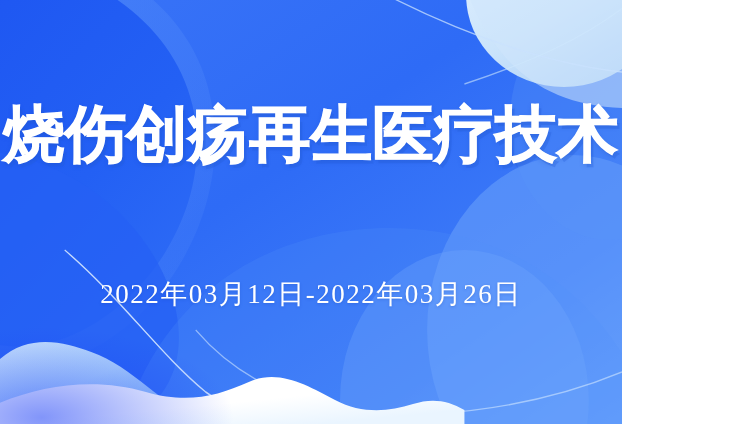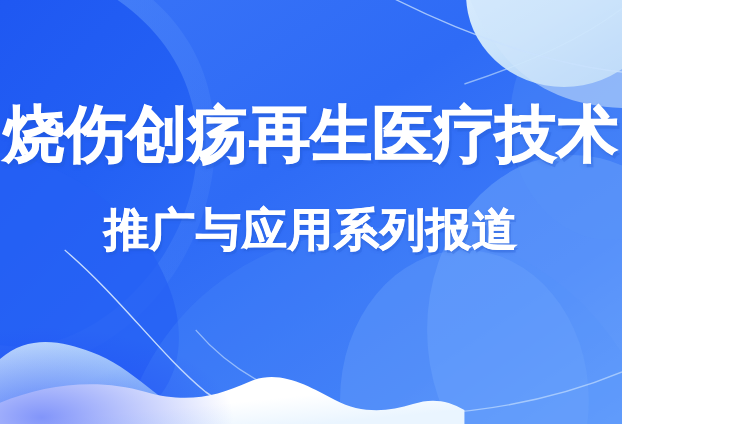--- a/index.html
+++ b/index.html
@@ -153,16 +153,16 @@
 
     <path fill="url(#whiteWave)" d="M-20,410 C40,386 110,376 176,392 C226,404 262,396 300,382
              C336,368 372,386 404,400 C436,414 468,412 498,404
              C520,398 540,400 560,410 L560,424 L-20,424 Z"></path>
 
     <rect x="0" y="260" width="420" height="164" fill="url(#brightCorner)"></rect>
   </svg>
 
   <div class="content">
     <div class="title">烧伤创疡再生医疗技术</div>
-    <div class="subtitle">推广与应用系列报道</div>
+    <div class="daterange">2022年03月12日-2022年03月26日</div>
   </div>
 
 </div>
 
 </body></html>

